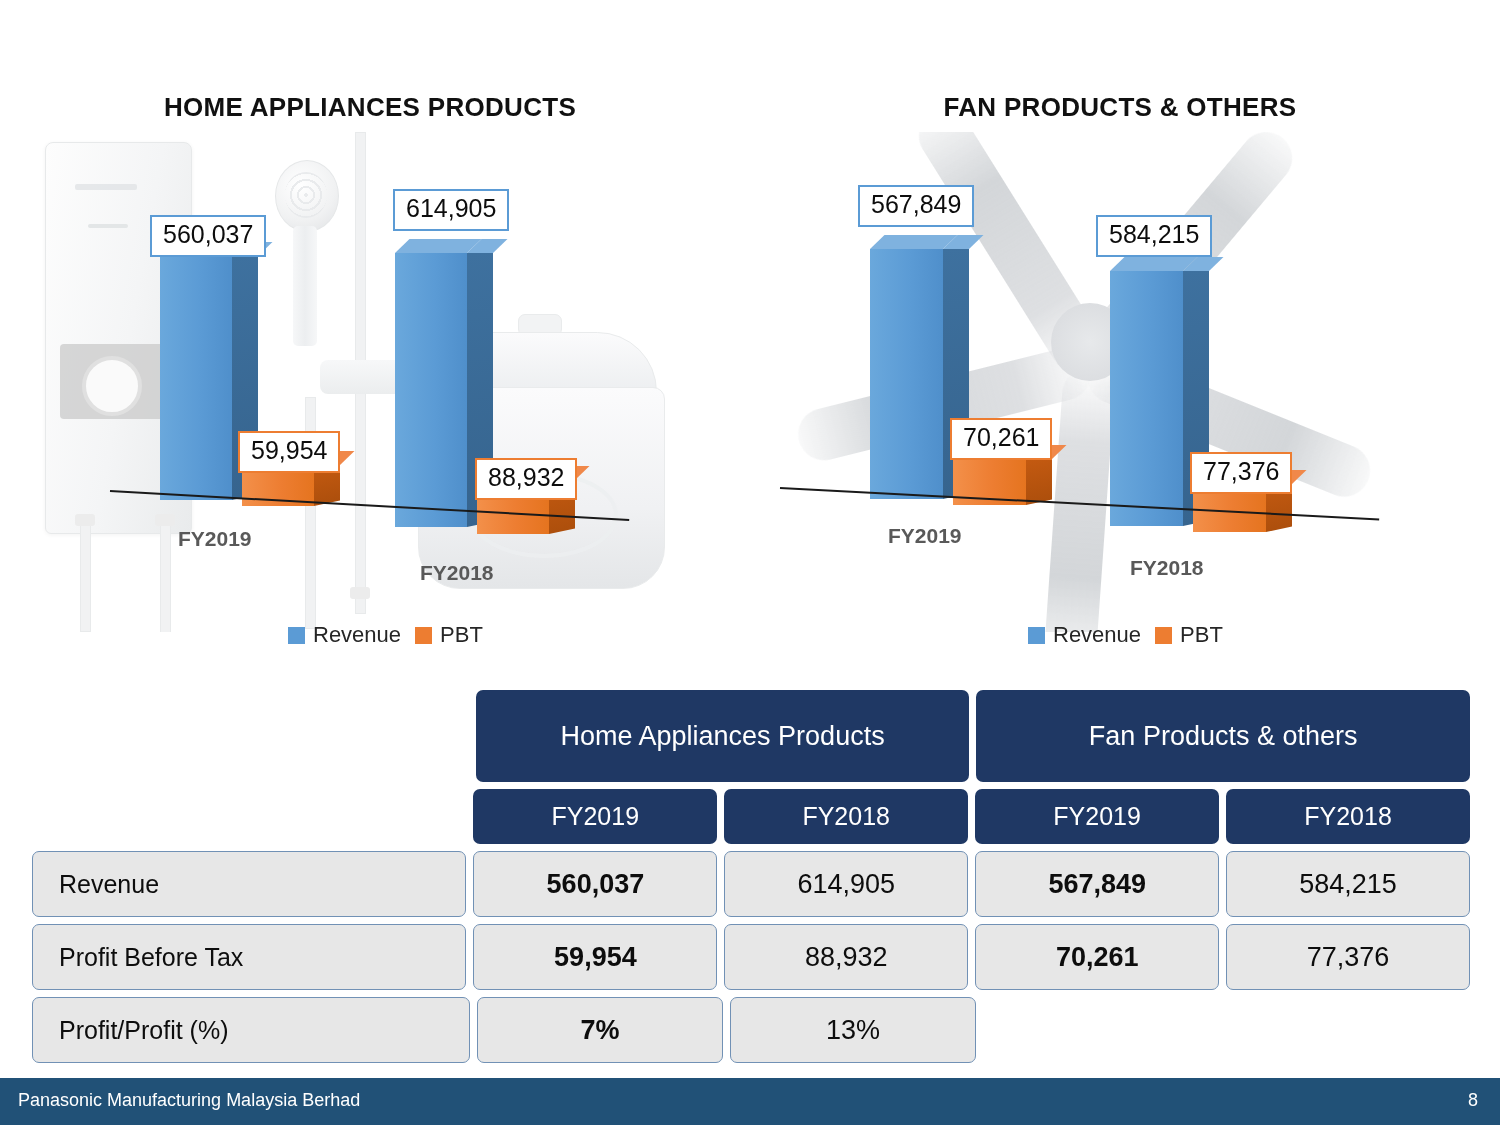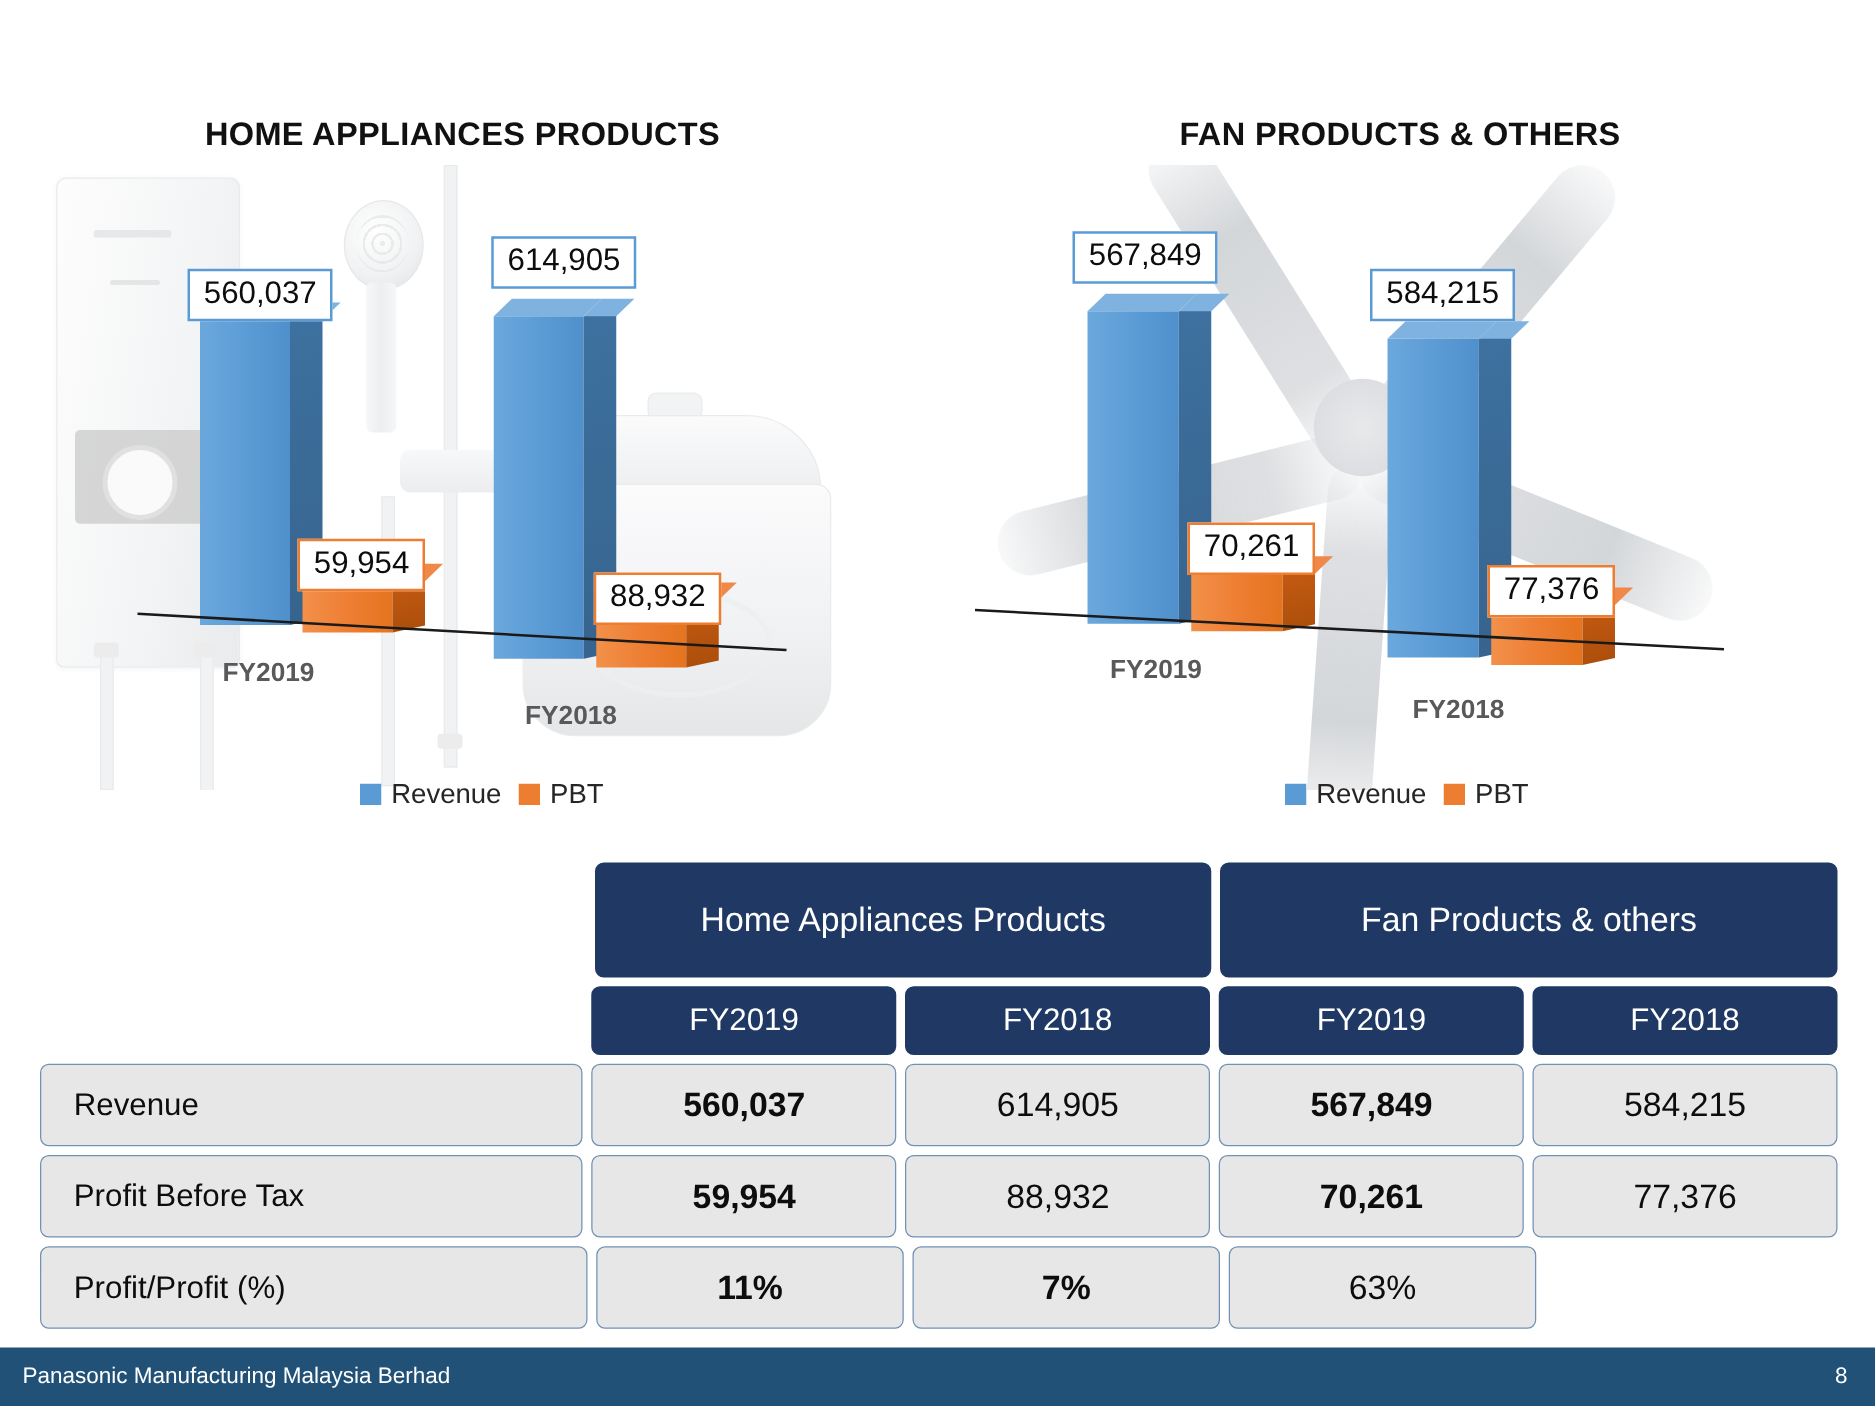--- a/index.html
+++ b/index.html
@@ -321,23 +321,22 @@
     <div class="trow">
       <div class="cell body-cell lbl-cell">Profit Before Tax</div>
       <div class="cell body-cell val-cell emph">59,954</div>
       <div class="cell body-cell val-cell">88,932</div>
       <div class="cell body-cell val-cell emph">70,261</div>
       <div class="cell body-cell val-cell">77,376</div>
     </div>
 
     <div class="trow">
       <div class="cell body-cell lbl-cell">Profit/Profit (%)</div>
-      <div class="cell body-cell val-cell emph">11%</div>
       <div class="cell body-cell val-cell emph">7%</div>
-      <div class="cell body-cell val-cell">63%</div>
+      <div class="cell body-cell val-cell">13%</div>
     </div>
   </div>
 
   <div class="footer">
     <div class="footer-text">Panasonic Manufacturing Malaysia Berhad</div>
     <div class="footer-page">8</div>
   </div>
 
 </div>
 

